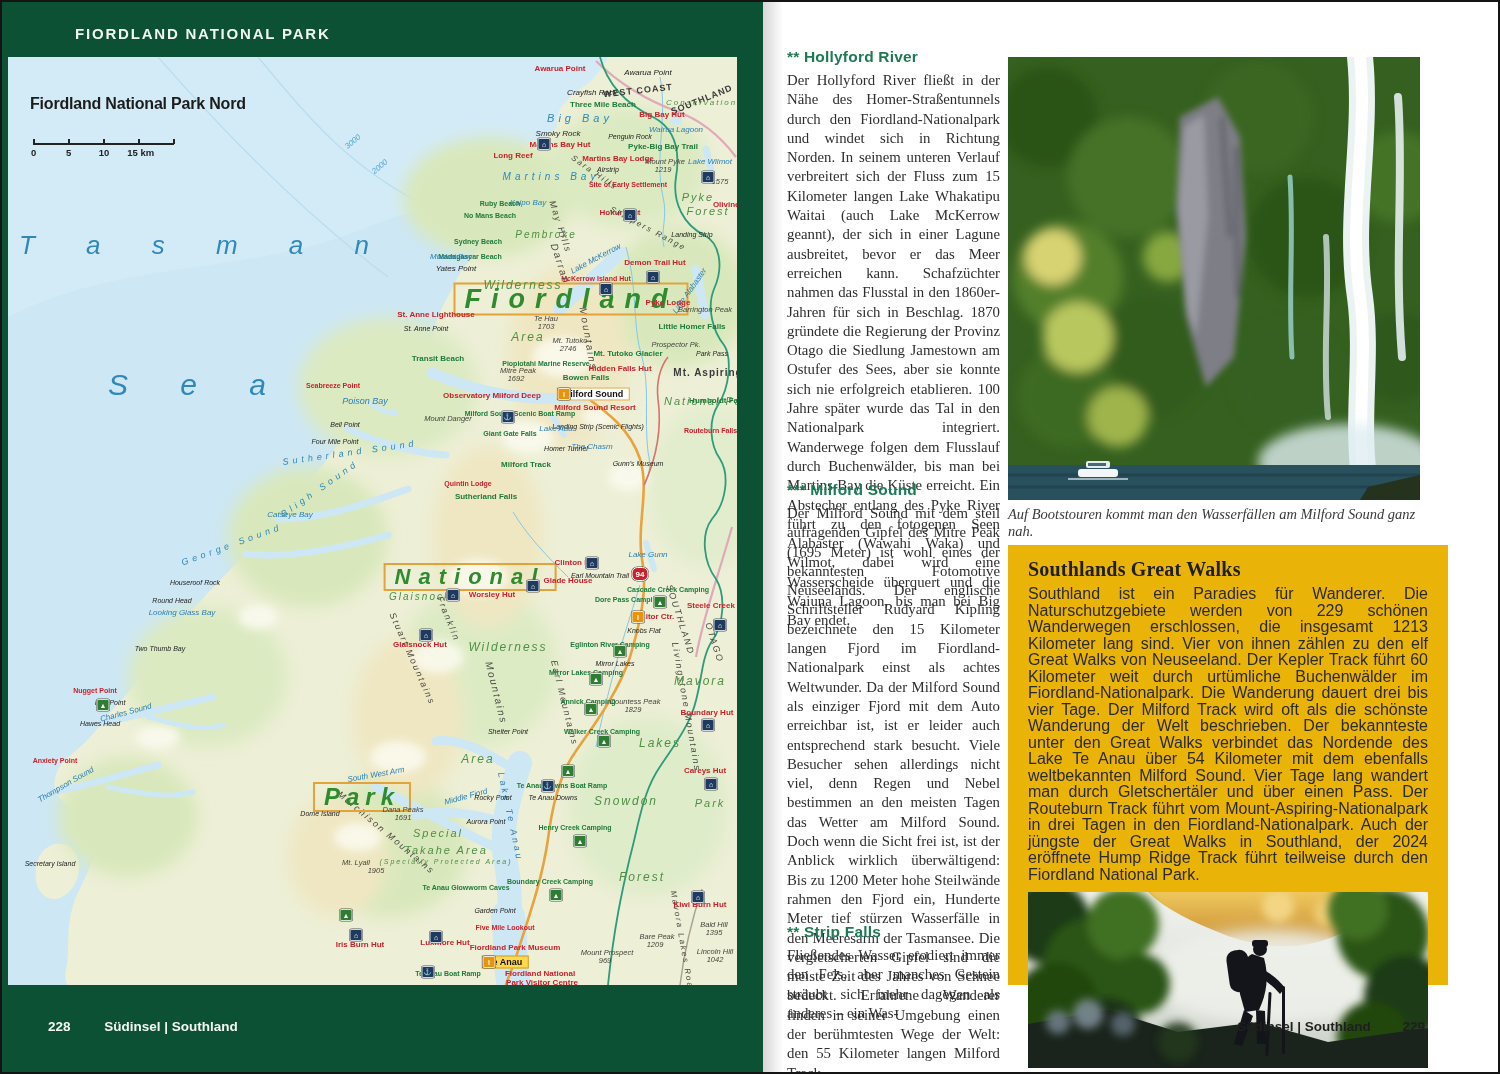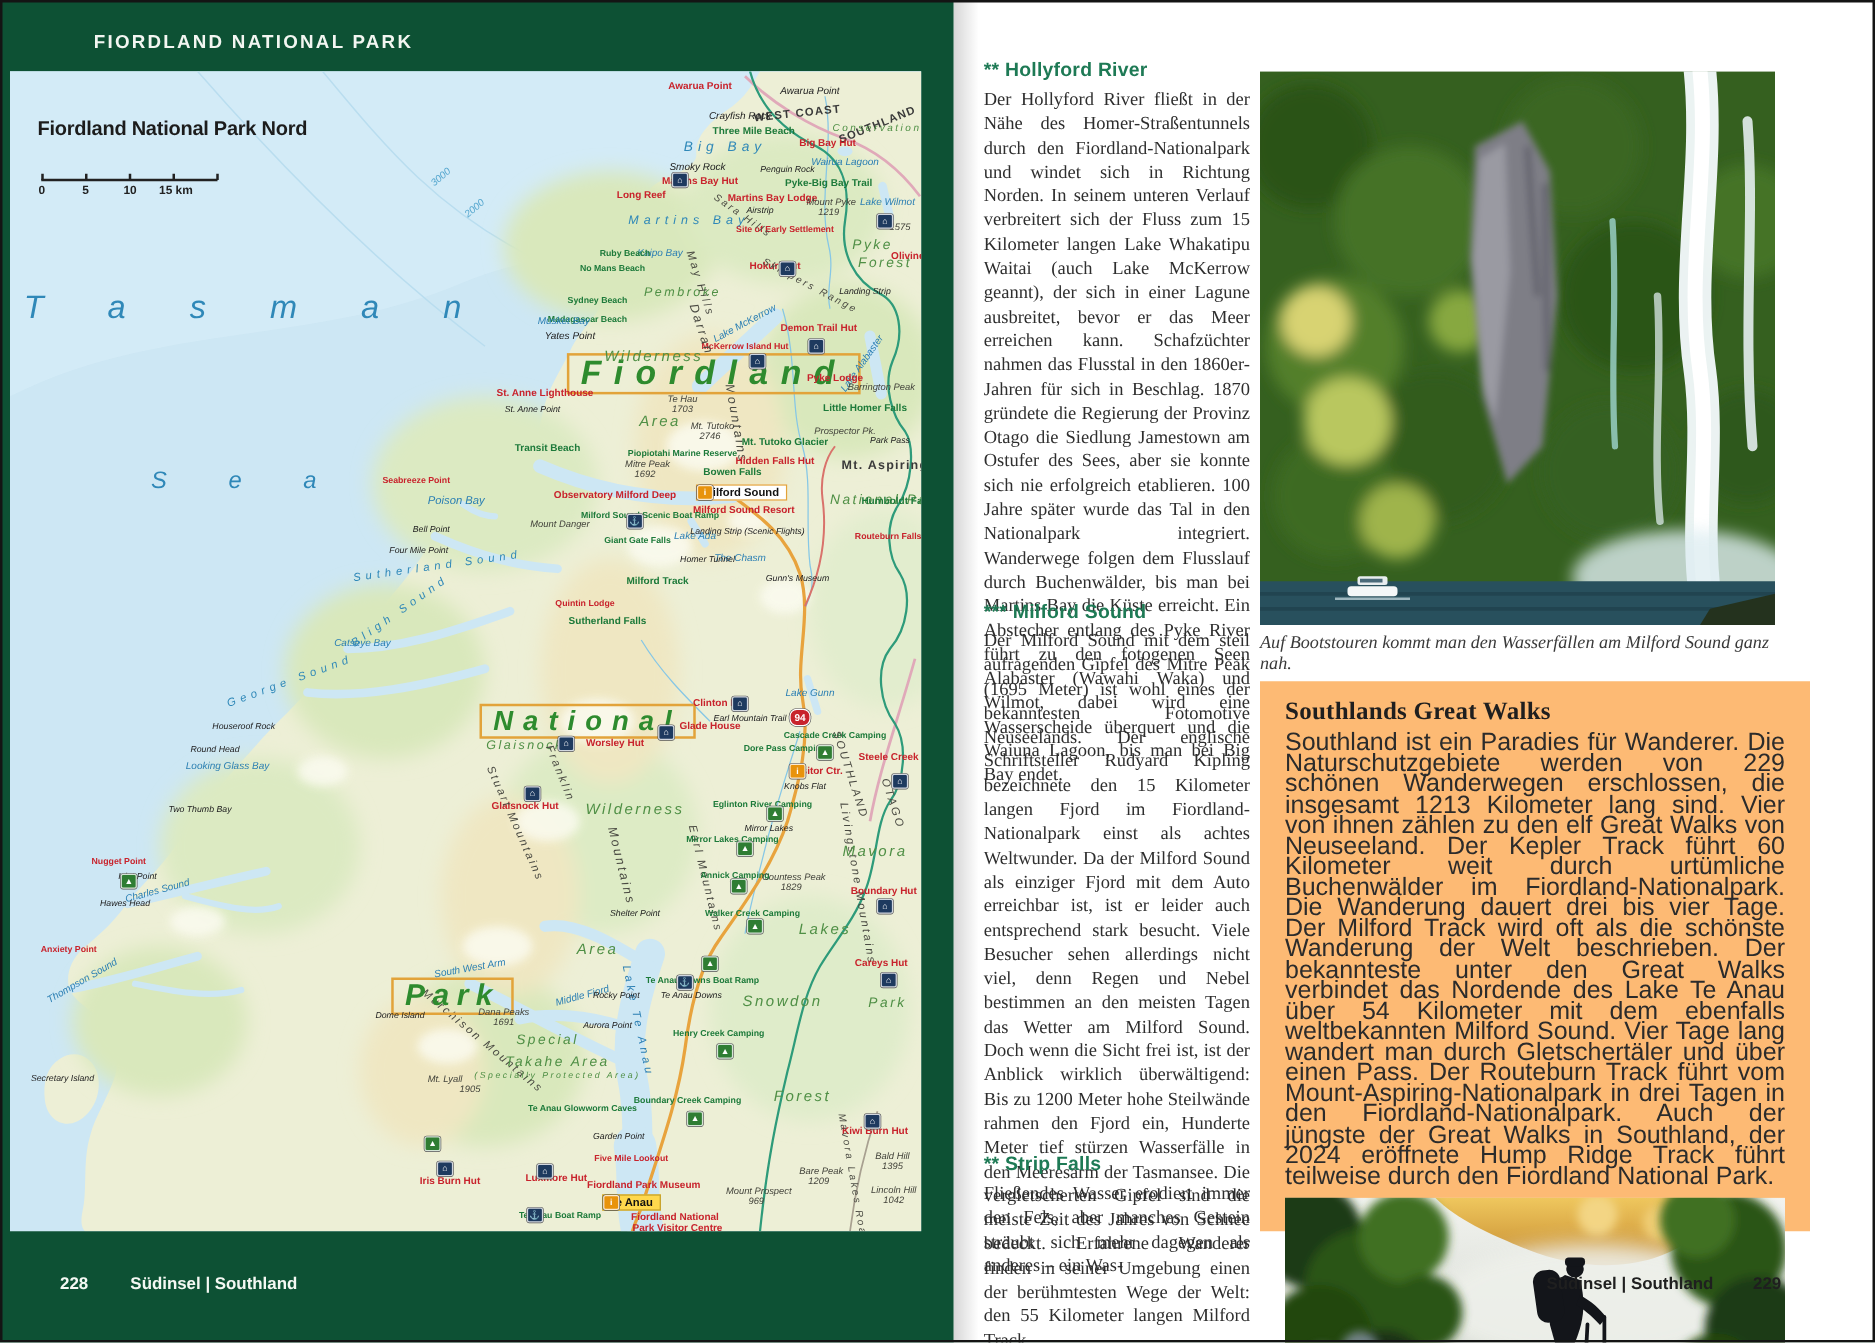--- a/index.html
+++ b/index.html
@@ -43,23 +43,23 @@
   
   .gutter{position:absolute;left:763px;top:0;width:20px;height:1074px;background:linear-gradient(to right,rgba(0,0,0,.16),rgba(0,0,0,0));z-index:5;}
   
   .page-right{position:absolute;left:763px;top:0;width:737px;height:1074px;background:#FFFFFF;}
   .text-col{position:absolute;left:24px;top:0;width:213px;height:1074px;}
   .sec{position:absolute;left:0;width:213px;}
   .sec h3{margin:0 0 5px 0;font-size:15.5px;font-weight:bold;color:#1E7A55;letter-spacing:.2px;font-family:"Liberation Sans",sans-serif;}
   .sec p{margin:0;font-family:"Liberation Serif",serif;font-size:14.8px;line-height:19.3px;text-align:justify;color:#2E2E2E;}
   .photo1{position:absolute;left:245px;top:57px;width:412px;height:443px;overflow:hidden;}
   .caption{position:absolute;left:245px;top:506px;width:424px;font-family:"Liberation Serif",serif;font-style:italic;font-size:14.5px;color:#3A3A3A;}
-  .sidebar{position:absolute;left:245px;top:545px;width:440px;height:440px;background:#fdba74;box-sizing:border-box;padding:13px 20px;}
+  .sidebar{position:absolute;left:245px;top:545px;width:440px;height:440px;background:#eab308;box-sizing:border-box;padding:13px 20px;}
   .sidebar h2{margin:0;font-family:"Liberation Serif",serif;font-size:20px;color:#1F1F1F;letter-spacing:.2px;}
-  .sidebar p{margin:5px 0 0 0;font-size:20px;line-height:16.5px;color:#2B2B2B;text-align:justify;}
+  .sidebar p{margin:5px 0 0 0;font-size:16px;line-height:16.5px;color:#2B2B2B;text-align:justify;}
   .photo2{margin-top:9px;width:400px;height:176px;overflow:hidden;}
   .foot-right{position:absolute;right:75px;top:1019px;color:#1F1F1F;font-weight:bold;font-size:13.5px;}
   .foot-right .pg{margin-left:28px;}
 </style>
 </head>
 <body>
 
 <div class="page-left">
   <div class="hdr">FIORDLAND NATIONAL PARK</div>
 
@@ -163,21 +163,21 @@
         </div>
       <div class="nums" id="scale-nums">
           <span style="left: 0px;">0</span>
           <span style="left: 35px;">5</span>
           <span style="left: 70px;">10</span>
           <span style="left: 105px;">15 km</span>
         </div>
     </div>
     <div id="map-labels">
         <span class="lbl sea" style="left: 197px; top: 188px; font-size: 26px; letter-spacing: 22px; transform: translate(-50%, -50%);">T a s m a n</span>
-        <span class="lbl sea" style="left: 190px; top: 328px; font-size: 19px; letter-spacing: 22px; transform: translate(-50%, -50%);">S e a</span>
+        <span class="lbl sea" style="left: 190px; top: 328px; font-size: 30px; letter-spacing: 22px; transform: translate(-50%, -50%);">S e a</span>
         <span class="lbl bathy" style="left: 345px; top: 85px; transform: translate(-50%, -50%) rotate(-40deg);">3000</span>
         <span class="lbl bathy" style="left: 372px; top: 110px; transform: translate(-50%, -50%) rotate(-40deg);">2000</span>
         <span class="lbl red" style="left: 552px; top: 12px; transform: translate(-50%, -50%);">Awarua Point</span>
         <span class="lbl blk" style="left: 640px; top: 16px; transform: translate(-50%, -50%);">Awarua Point</span>
         <span class="lbl bound" style="left: 630px; top: 34px; transform: translate(-50%, -50%) rotate(-6deg);">WEST COAST</span>
         <span class="lbl bound" style="left: 694px; top: 43px; transform: translate(-50%, -50%) rotate(-22deg);">SOUTHLAND</span>
         <span class="lbl blk" style="left: 584px; top: 36px; transform: translate(-50%, -50%);">Crayfish Rock</span>
         <span class="lbl greensm" style="left: 595px; top: 48px; transform: translate(-50%, -50%);">Three Mile Beach</span>
         <span class="lbl waterbig" style="left: 572px; top: 61px; transform: translate(-50%, -50%);">Big Bay</span>
         <span class="lbl red" style="left: 654px; top: 58px; transform: translate(-50%, -50%);">Big Bay Hut</span>

